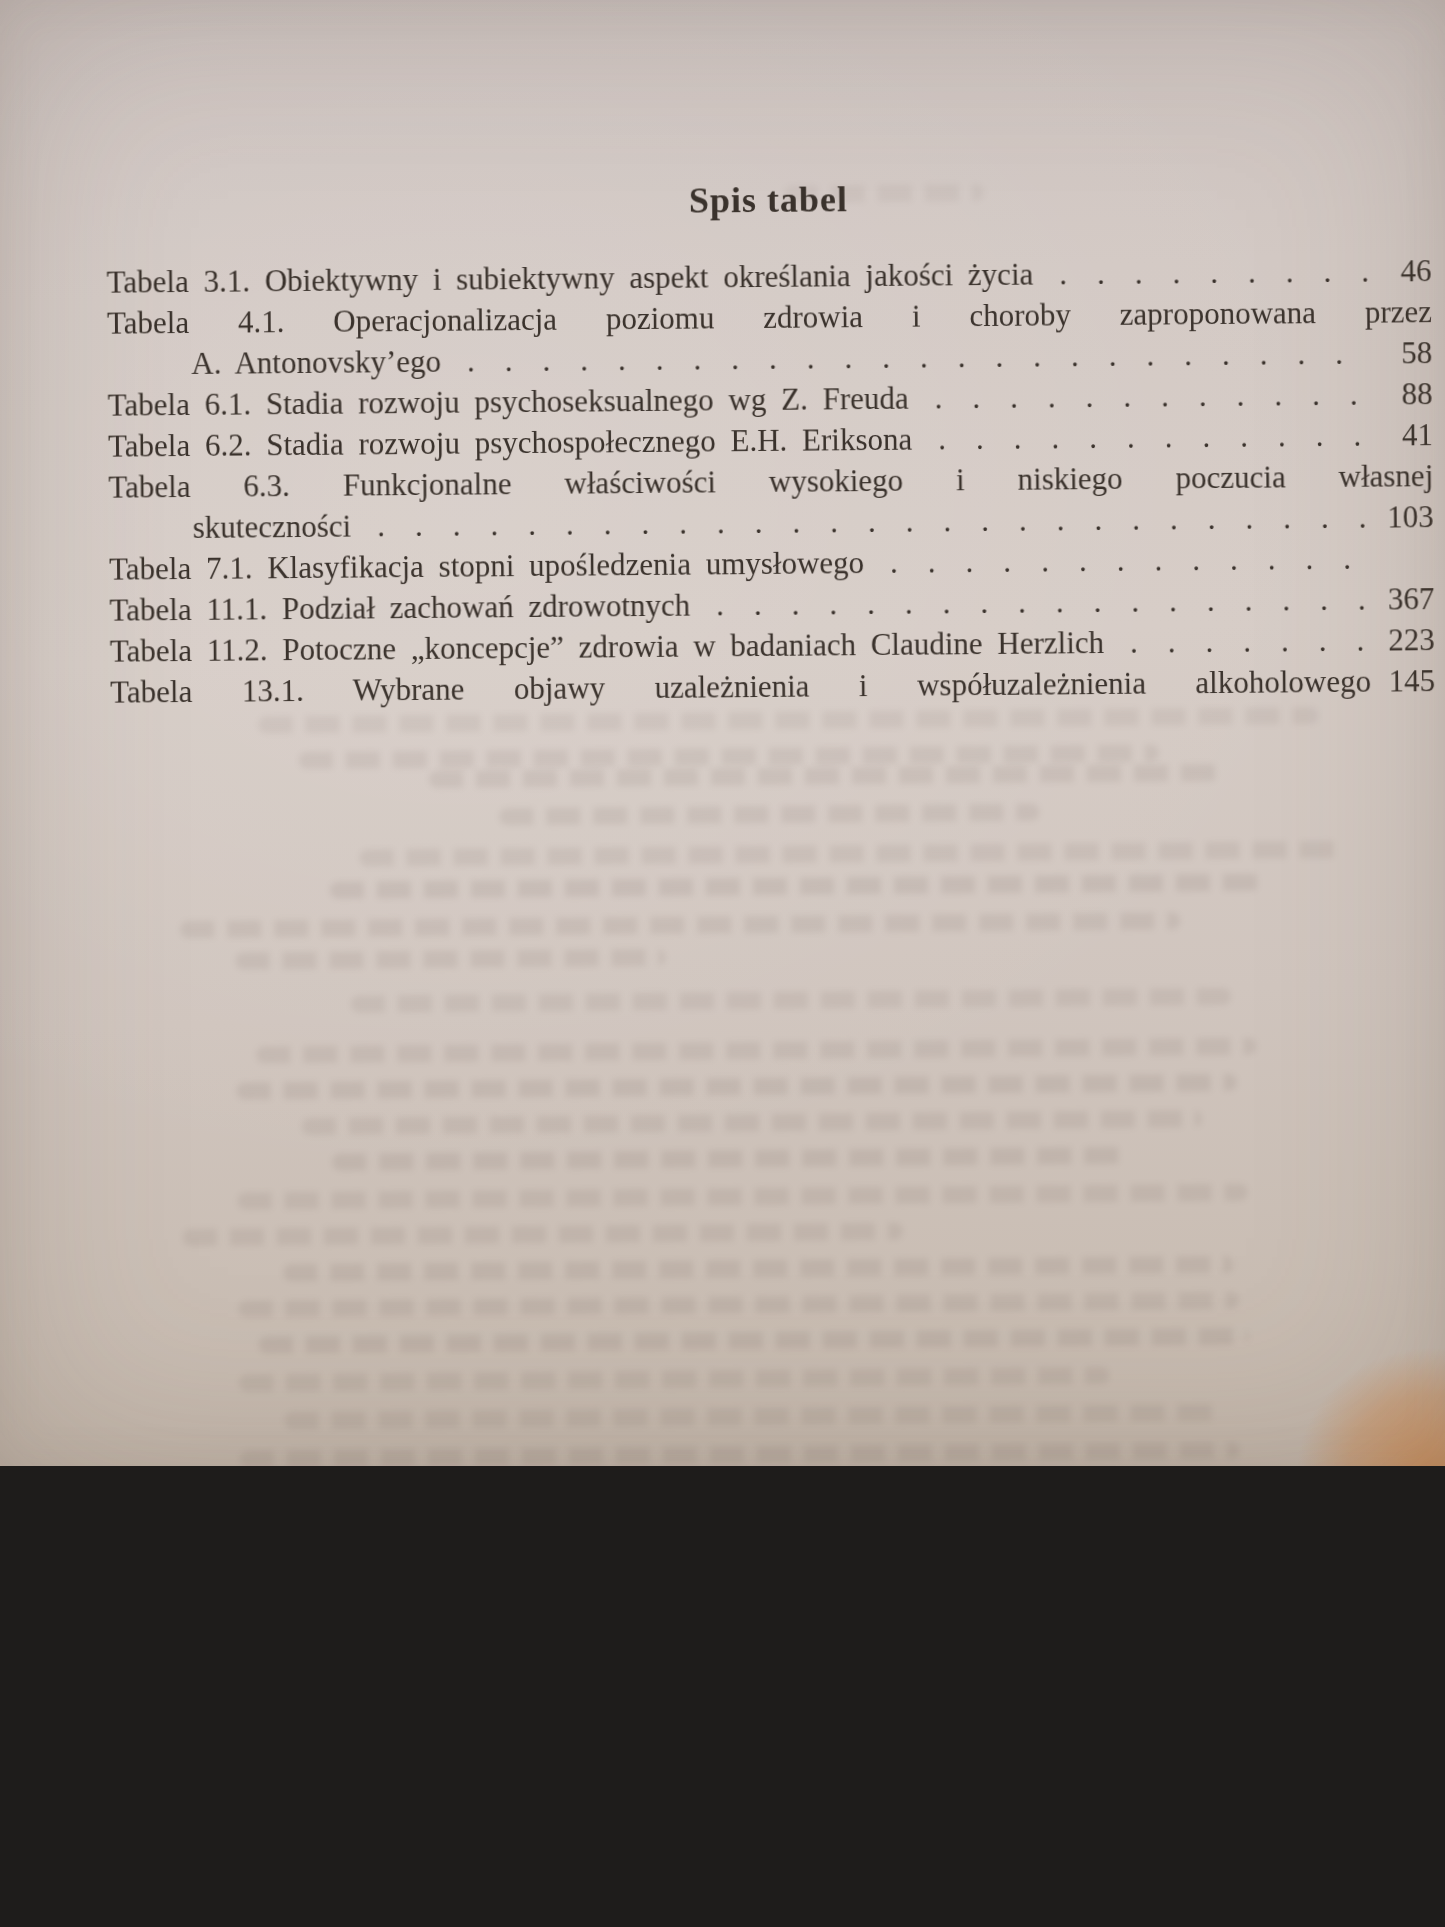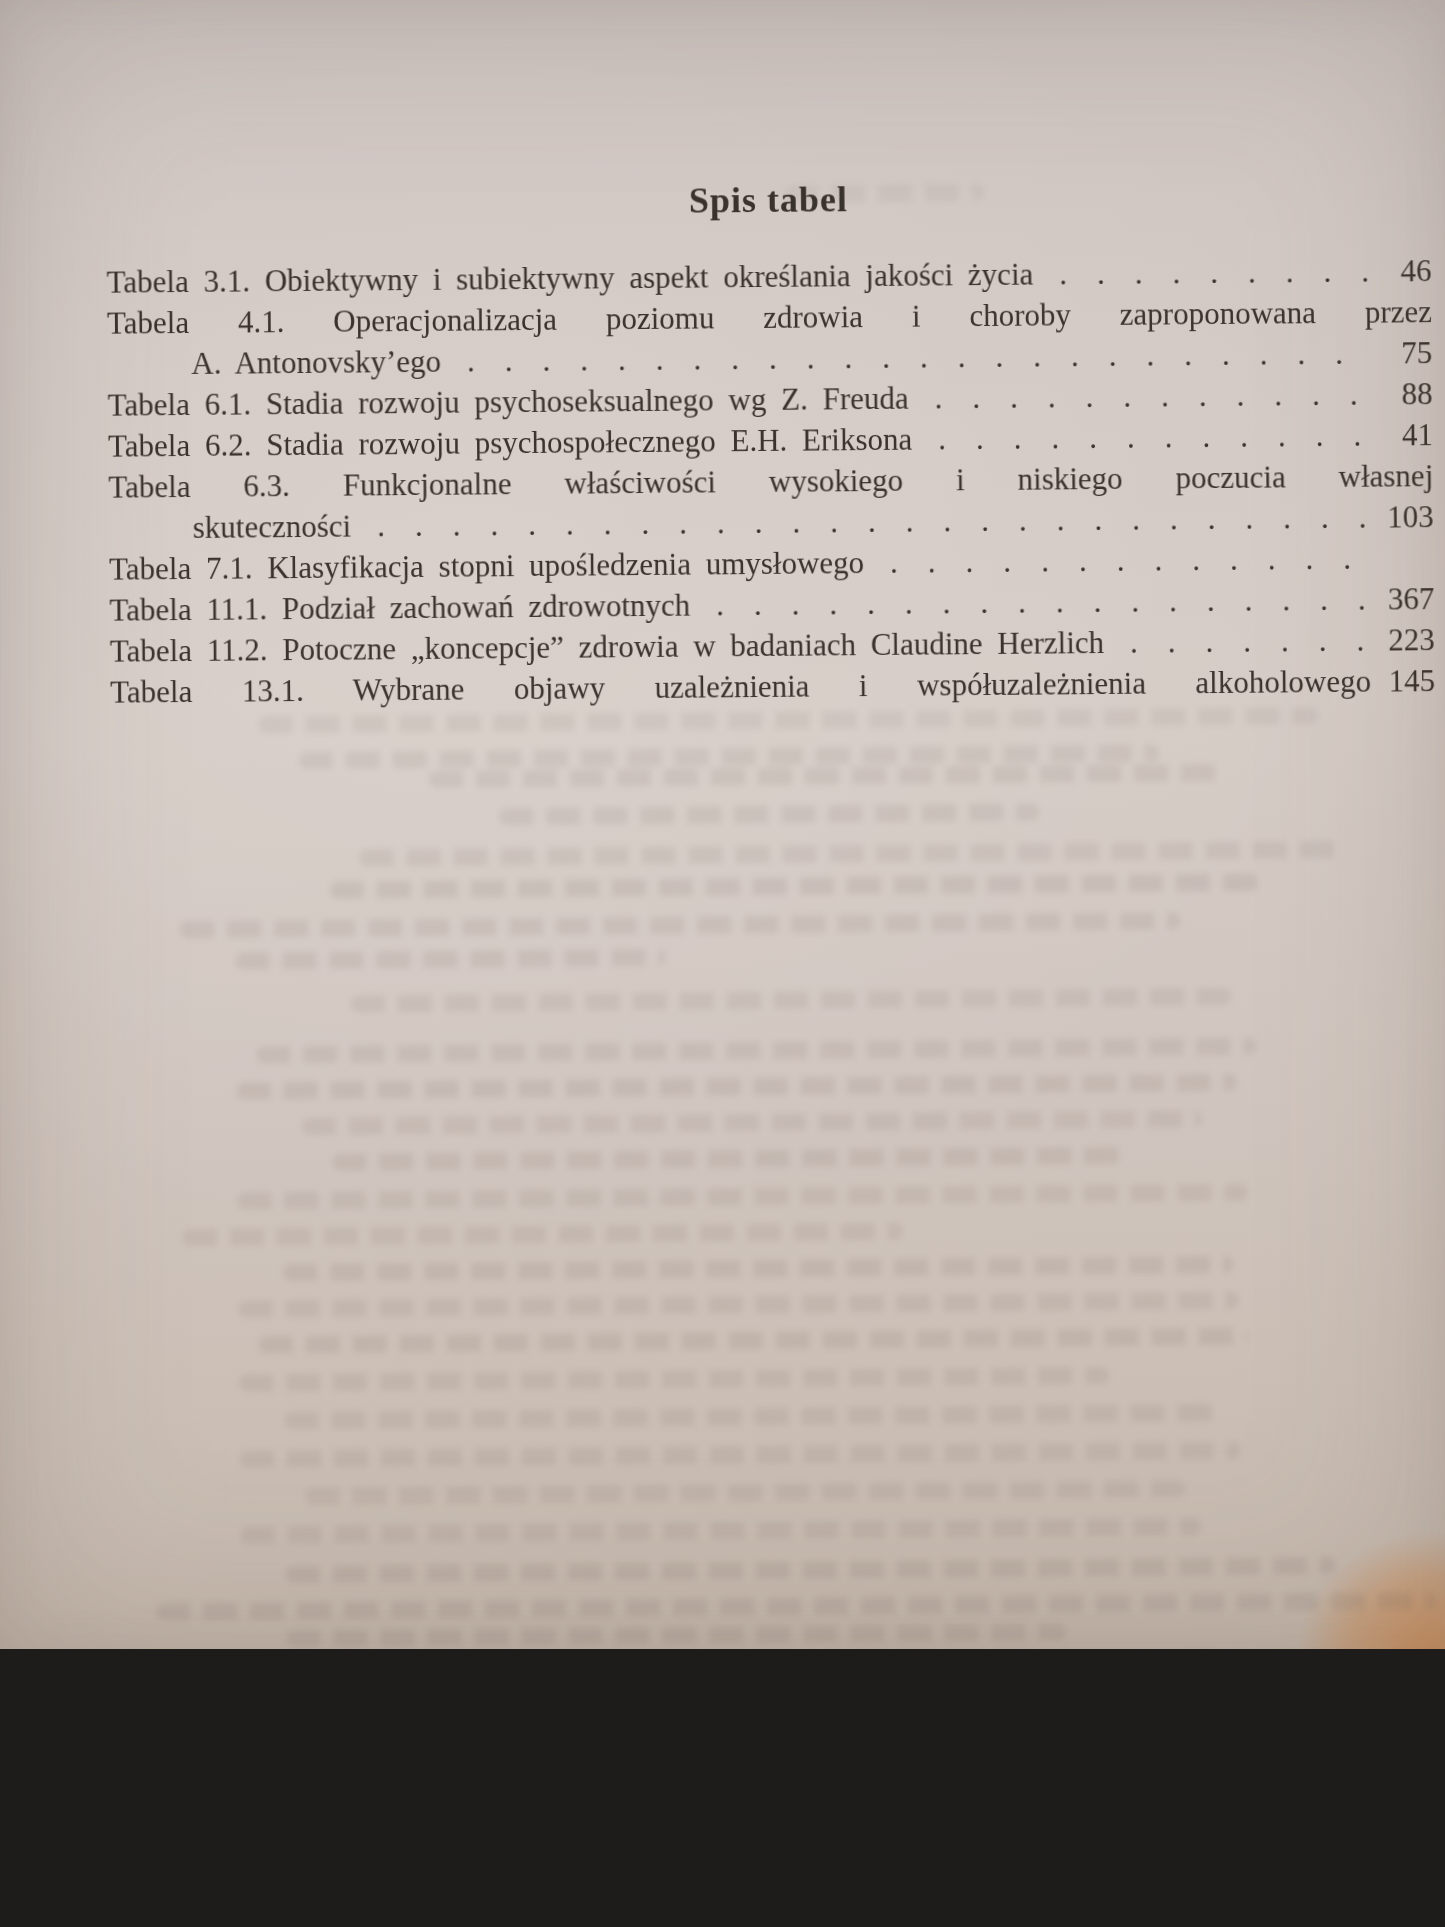--- a/index.html
+++ b/index.html
@@ -2,21 +2,21 @@
 <html lang="pl" style="--ink: #3a322c; --ghost: #6f5f58;"><head>
 <meta charset="utf-8">
 <title>Spis tabel</title>
 <style>
   html,body{margin:0;padding:0;}
   body{width:1445px;height:1927px;overflow:hidden;background:#1e1c1b;
        font-family:"Liberation Serif","DejaVu Serif",serif;}
 
   
   .photo{
-    position:relative;width:1445px;height:1649px;overflow:hidden;
+    position:relative;width:1445px;height:1466px;overflow:hidden;
     background:
       radial-gradient(190px 175px at 99.2% 100.5%, rgba(207,138,80,.85) 0%, rgba(207,138,80,.45) 45%, rgba(207,138,80,0) 72%),
       radial-gradient(1500px 1150px at 32% 34%, rgba(255,255,255,.10), rgba(0,0,0,0) 62%),
       linear-gradient(178deg,#ccc2bf 0%, #d3c9c4 20%, #d6ccc6 44%, #d0c5be 68%, #c9bdb3 88%, #c4b7ab 100%);
   }
   .photo::after{ 
     content:"";position:absolute;inset:0;pointer-events:none;
     box-shadow:inset 0 0 190px rgba(95,80,68,.22), inset 0 0 45px rgba(120,102,90,.10);
   }
 
@@ -104,21 +104,21 @@
   </div>
 
   <div class="toc-row fill">
     <span class="toc-text">Tabela 4.1. Operacjonalizacja poziomu zdrowia i choroby zaproponowana przez</span>
 
   </div>
 
   <div class="toc-row indent">
     <span class="toc-text">A. Antonovsky’ego</span>
     <span class="dots">........................................</span>
-    <span class="pageno">75</span>
+    <span class="pageno">58</span>
   </div>
 
   <div class="toc-row">
     <span class="toc-text">Tabela 6.1. Stadia rozwoju psychoseksualnego wg Z. Freuda</span>
     <span class="dots">........................................</span>
     <span class="pageno">88</span>
   </div>
 
   <div class="toc-row">
     <span class="toc-text">Tabela 6.2. Stadia rozwoju psychospołecznego E.H. Eriksona</span>

